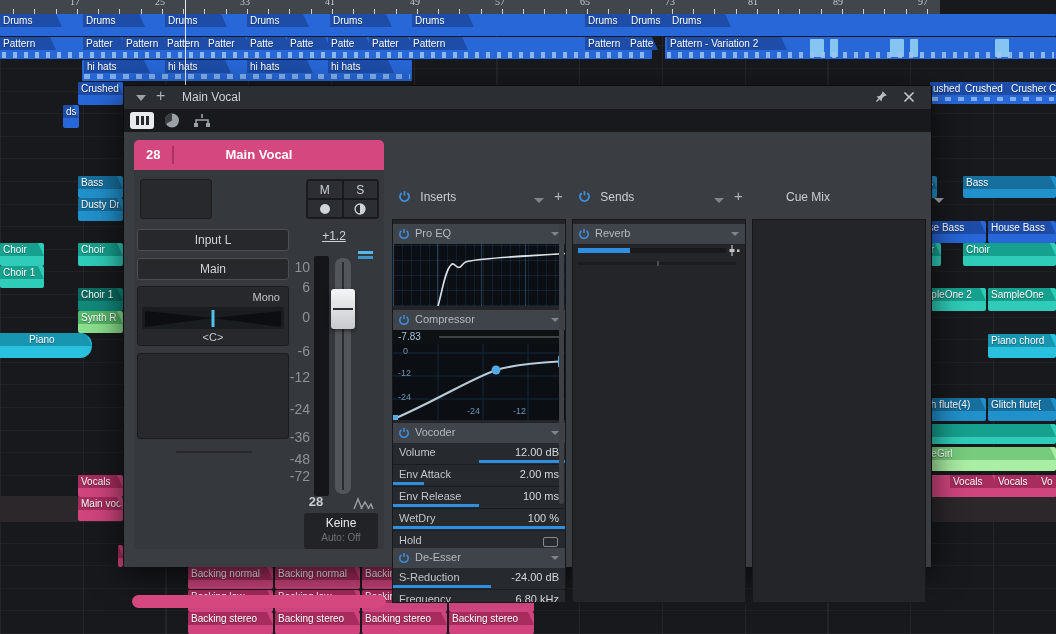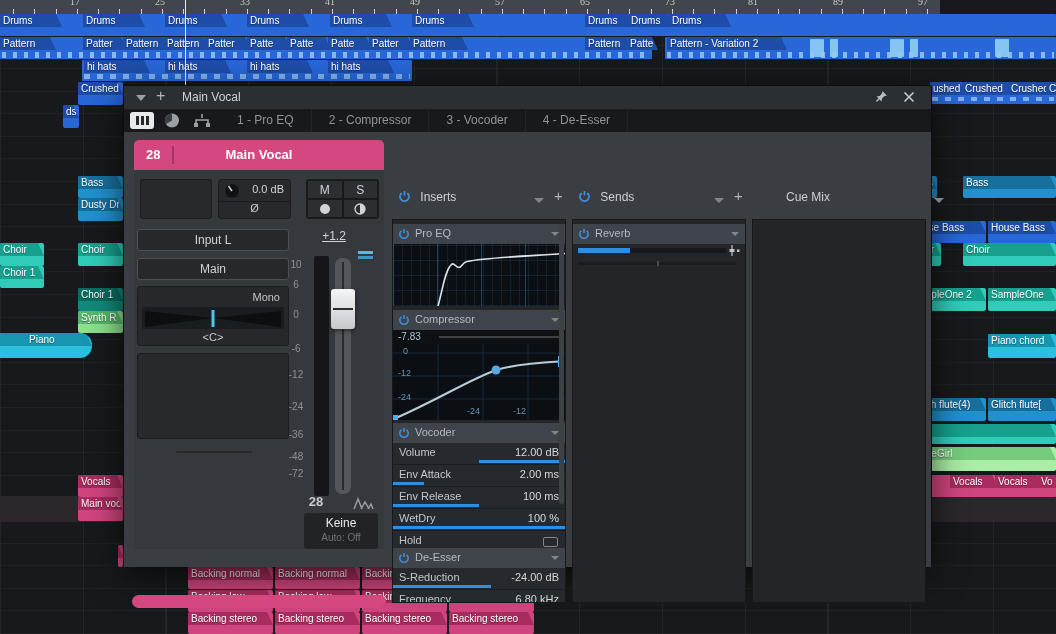--- a/index.html
+++ b/index.html
@@ -57,21 +57,21 @@
   #gain-top{position:absolute;left:0;top:0;width:100%;height:21px;border-bottom:1px solid #1a1c1f;}
   #gain-val{position:absolute;right:6px;top:3px;font-size:11px;color:#d0d3d6;}
   #phase{position:absolute;left:0;top:22px;width:100%;height:16px;text-align:center;font-size:11px;color:#c7cacd;}
   #msgrid{left:172px;top:9px;width:73px;height:40px;display:grid;grid-template:1fr 1fr / 1fr 1fr;}
   .mscell{border:1px solid #17191c;display:flex;align-items:center;justify-content:center;
     font-size:12px;color:#cfd3d7;background:#2b2e32;}
   .reccirc{width:10px;height:10px;border-radius:50%;background:#d2d5d8;}
   #panlbl{position:absolute;right:8px;top:4px;font-size:11px;color:#c0c4c8;}
   #panval{position:absolute;left:0;bottom:2px;width:100%;text-align:center;font-size:11px;color:#c7cacd;}
   #fval{position:absolute;left:165px;top:59px;width:70px;text-align:center;font-size:12px;color:#d0d3d6;text-decoration:underline;}
-  .scl{position:absolute;left:148px;width:28px;text-align:center;font-size:10px;color:#8d9298;}
+  .scl{position:absolute;left:148px;width:28px;text-align:right;font-size:14px;color:#8d9298;}
   #meter{position:absolute;left:180px;top:86px;width:15px;height:240px;background:#141619;border-radius:2px;}
   #ftrack{position:absolute;left:201px;top:88px;width:16px;height:236px;background:#53565b;border-radius:7px;}
   #fslot{position:absolute;left:7px;top:4px;width:2px;height:228px;background:#2a2d30;}
   #fcap{position:absolute;left:197px;top:119px;width:24px;height:40px;border-radius:3px;
     background:linear-gradient(#f4f5f6,#c7cacd);box-shadow:0 2px 4px rgba(0,0,0,.5);}
   #fcap::after{content:"";position:absolute;left:2px;right:2px;top:19px;height:2px;background:#2b2e31;}
   #hamb{position:absolute;left:224px;top:81px;width:15px;}
   #hamb i{display:block;height:3px;background:#52b9ea;margin-bottom:2px;}
   #hamb i+i{background:#3e96c8;}
   #meter-num{position:absolute;left:162px;top:324px;width:40px;text-align:center;font-size:13px;font-weight:bold;color:#c8ccd0;}
@@ -389,49 +389,33 @@
             <path d="M12 8.5 L12 1.5 A7 7 0 0 0 5.9 12 Z" fill="#3a3e43"></path>
           </svg>
       </div>
       <div class="viewbtn" style="left:66px;">
         <svg width="24" height="17" viewBox="0 0 24 17">
             <path d="M12 2 V6 M6 11 V8 H18 V11" stroke="#9aa0a6" stroke-width="1.6" fill="none"></path>
             <rect x="4" y="11" width="4" height="4" fill="#9aa0a6"></rect>
             <rect x="16" y="11" width="4" height="4" fill="#9aa0a6"></rect>
           </svg>
       </div>
-      <div id="tabs">
-          <div class="tab">1 - Pro EQ</div>
-          <div class="tab">2 - Compressor</div>
-          <div class="tab">3 - Vocoder</div>
-          <div class="tab">4 - De-Esser</div>
-        </div>
     </div>
 
     <div id="content">
 
       <div id="striphdr">
         <div id="strip-num">28</div>
         <div id="strip-div"></div>
         <div id="strip-name">Main Vocal</div>
       </div>
 
       <div id="stripbody">
         <div class="box" style="left:6px;top:9px;width:72px;height:40px;"></div>
 
-        <div class="box" id="gainbox">
-          <div id="gain-top">
-            <svg style="position:absolute;left:4px;top:2px;" width="18" height="18" viewBox="0 0 18 18">
-                <circle cx="9" cy="9" r="7.5" fill="#101214" stroke="#2c2f33"></circle>
-                <line x1="9" y1="9" x2="5.5" y2="3.8" stroke="#cfd3d7" stroke-width="1.5"></line>
-              </svg>
-            <span id="gain-val">0.0 dB</span>
-          </div>
-          <div id="phase">Ø</div>
-        </div>
 
         <div class="box" id="msgrid" style="padding:0;">
           <div class="mscell">M</div>
           <div class="mscell">S</div>
           <div class="mscell">
               <span class="reccirc"></span>
             </div>
           <div class="mscell">
             <svg width="12" height="12" viewBox="0 0 12 12">
                 <circle cx="6" cy="6" r="5" fill="none" stroke="#d2d5d8" stroke-width="1.3"></circle>

